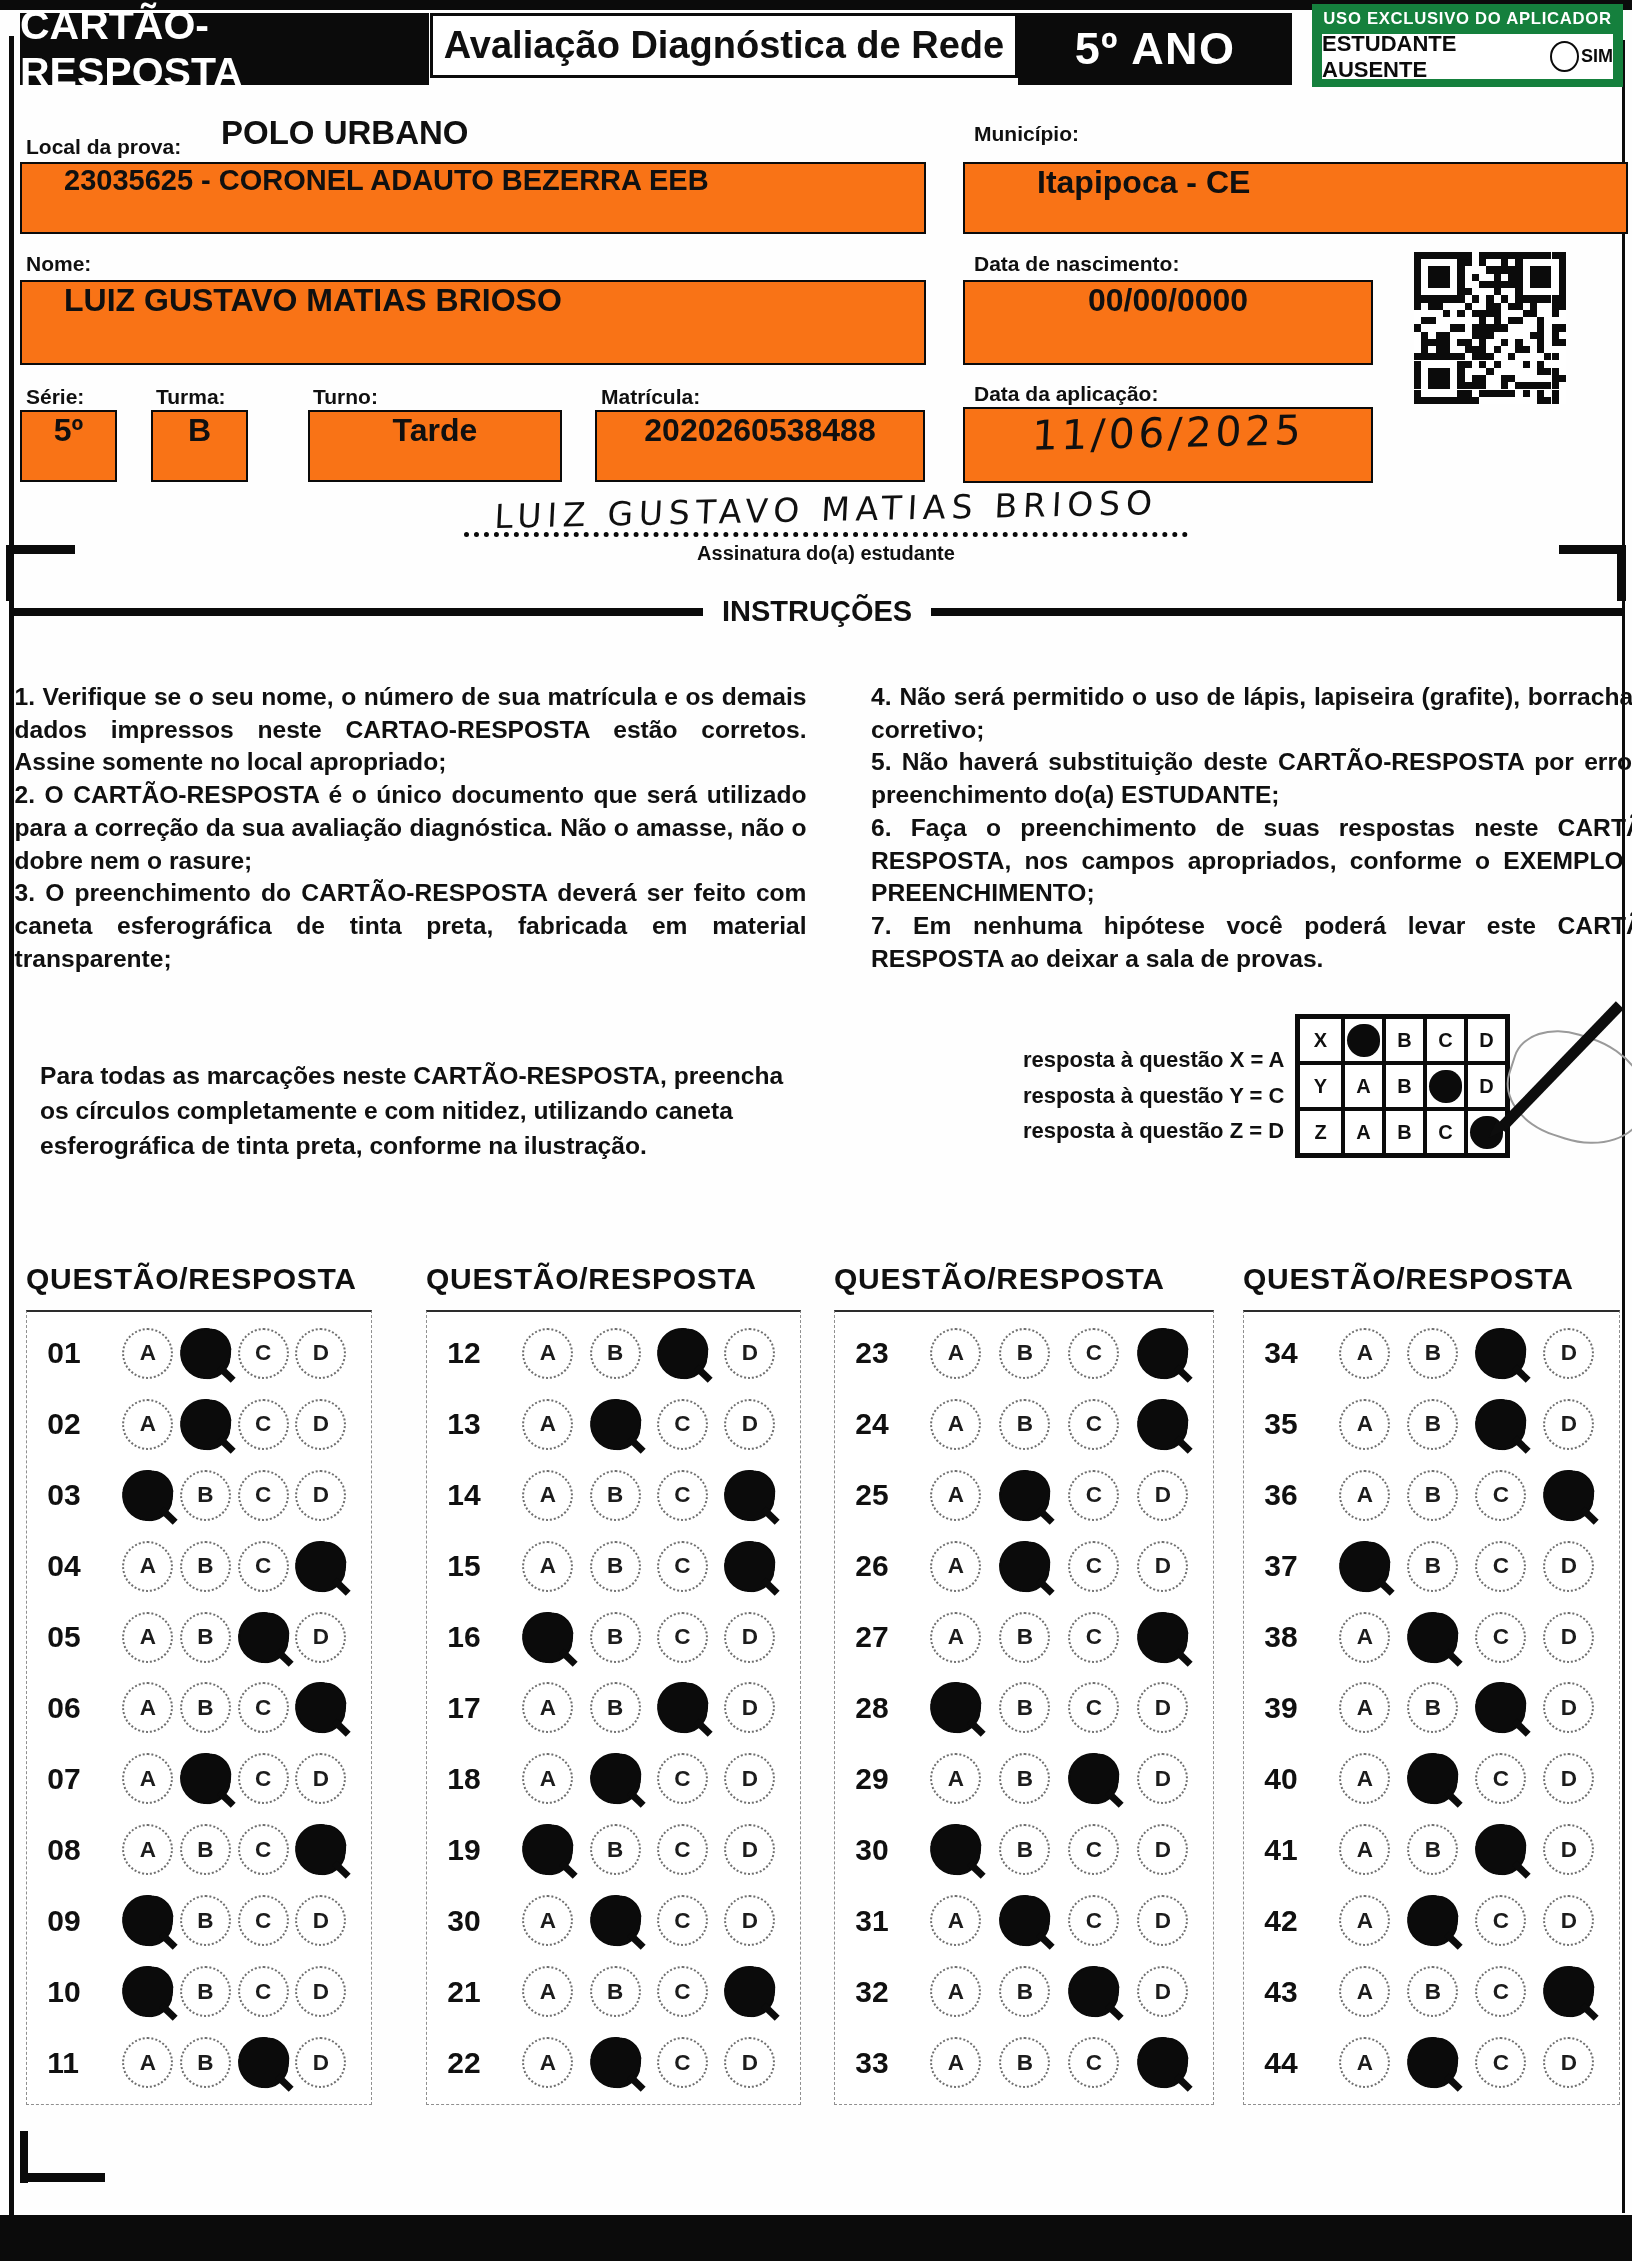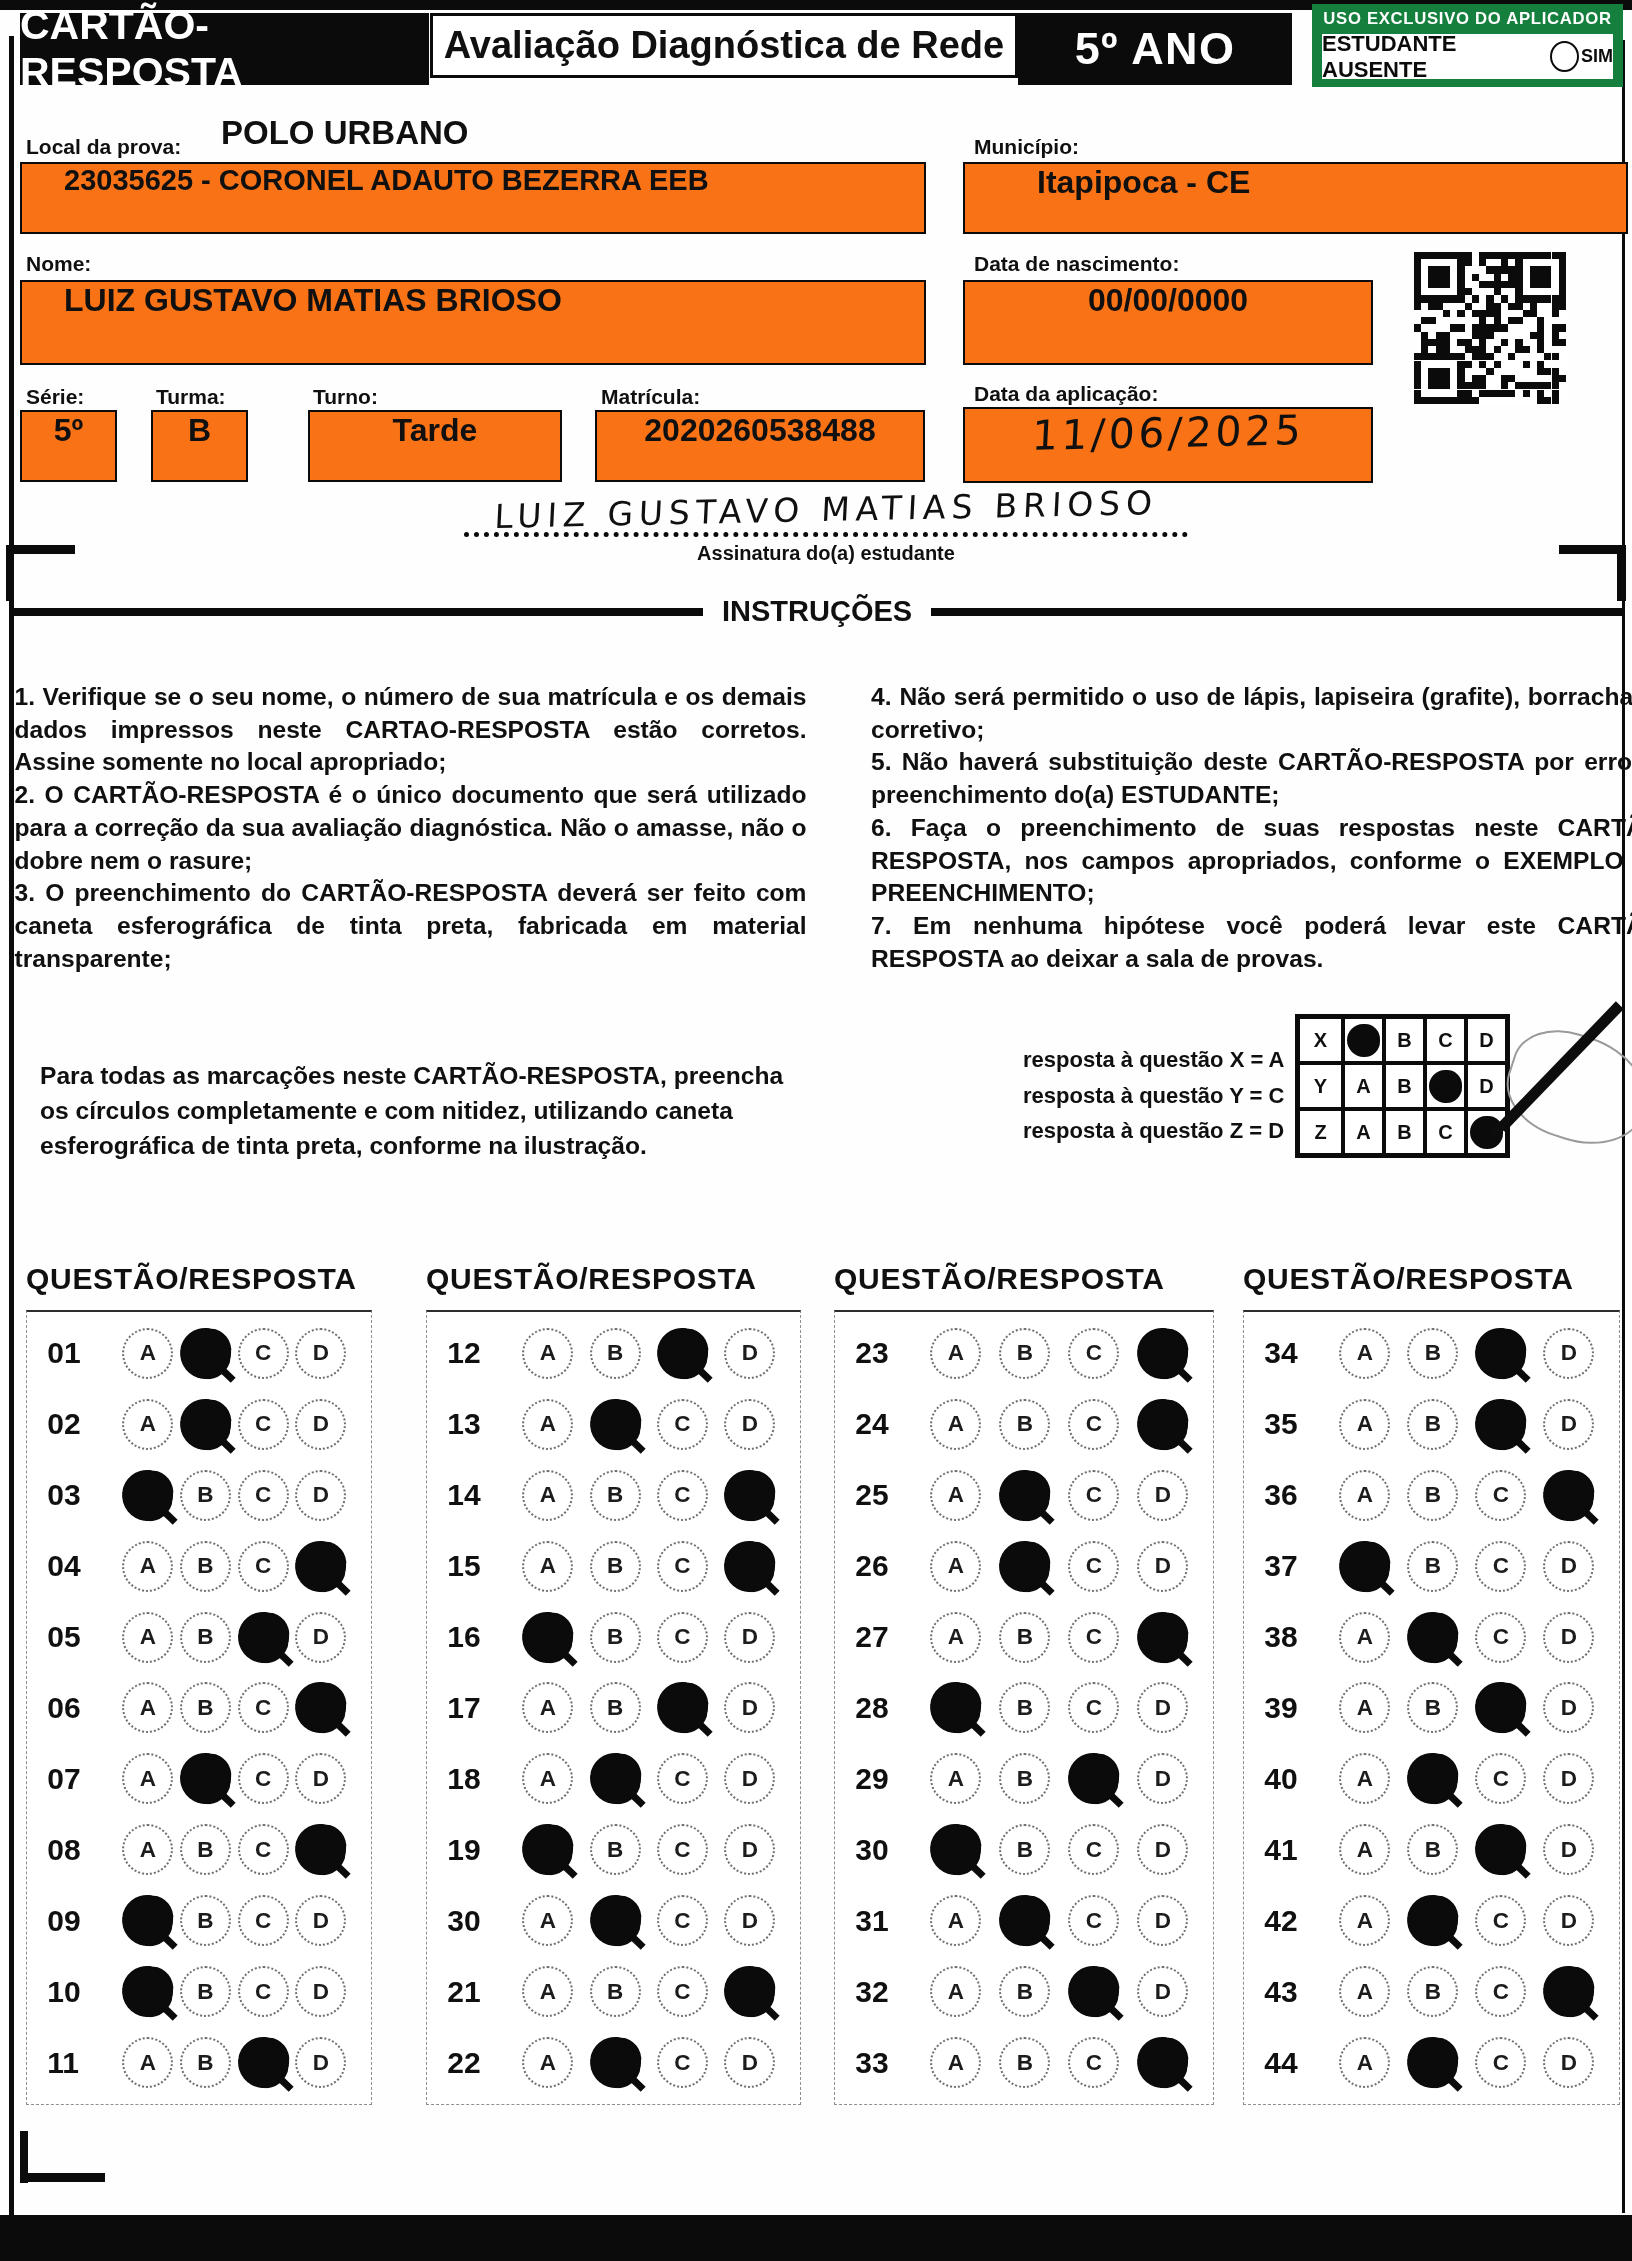--- a/index.html
+++ b/index.html
@@ -110,21 +110,21 @@
   </div>
   <div class="abs lbl" style="left:313px;top:385px;">Turno:</div>
   <div class="abs fbox center" style="left:308px;top:410px;width:250px;height:68px;">
     <span class="val44">Tarde</span>
   </div>
   <div class="abs lbl" style="left:601px;top:385px;">Matrícula:</div>
   <div class="abs fbox center" style="left:595px;top:410px;width:326px;height:68px;">
     <span class="val44">2020260538488</span>
   </div>
 
-  <div class="abs lbl" style="left:974px;top:135px;text-align:center;">Município:</div>
+  <div class="abs lbl" style="left:974px;top:122px;text-align:center;">Município:</div>
   <div class="abs fbox" style="left:963px;top:162px;width:661px;height:68px;">
     <span class="val44" style="padding-left:72px;">Itapipoca - CE</span>
   </div>
 
   <div class="abs lbl" style="left:974px;top:252px;">Data de nascimento:</div>
   <div class="abs fbox center" style="left:963px;top:280px;width:406px;height:81px;">
     <span class="val44">00/00/0000</span>
   </div>
 
   <div class="abs lbl" style="left:974px;top:382px;">Data da aplicação:</div>

